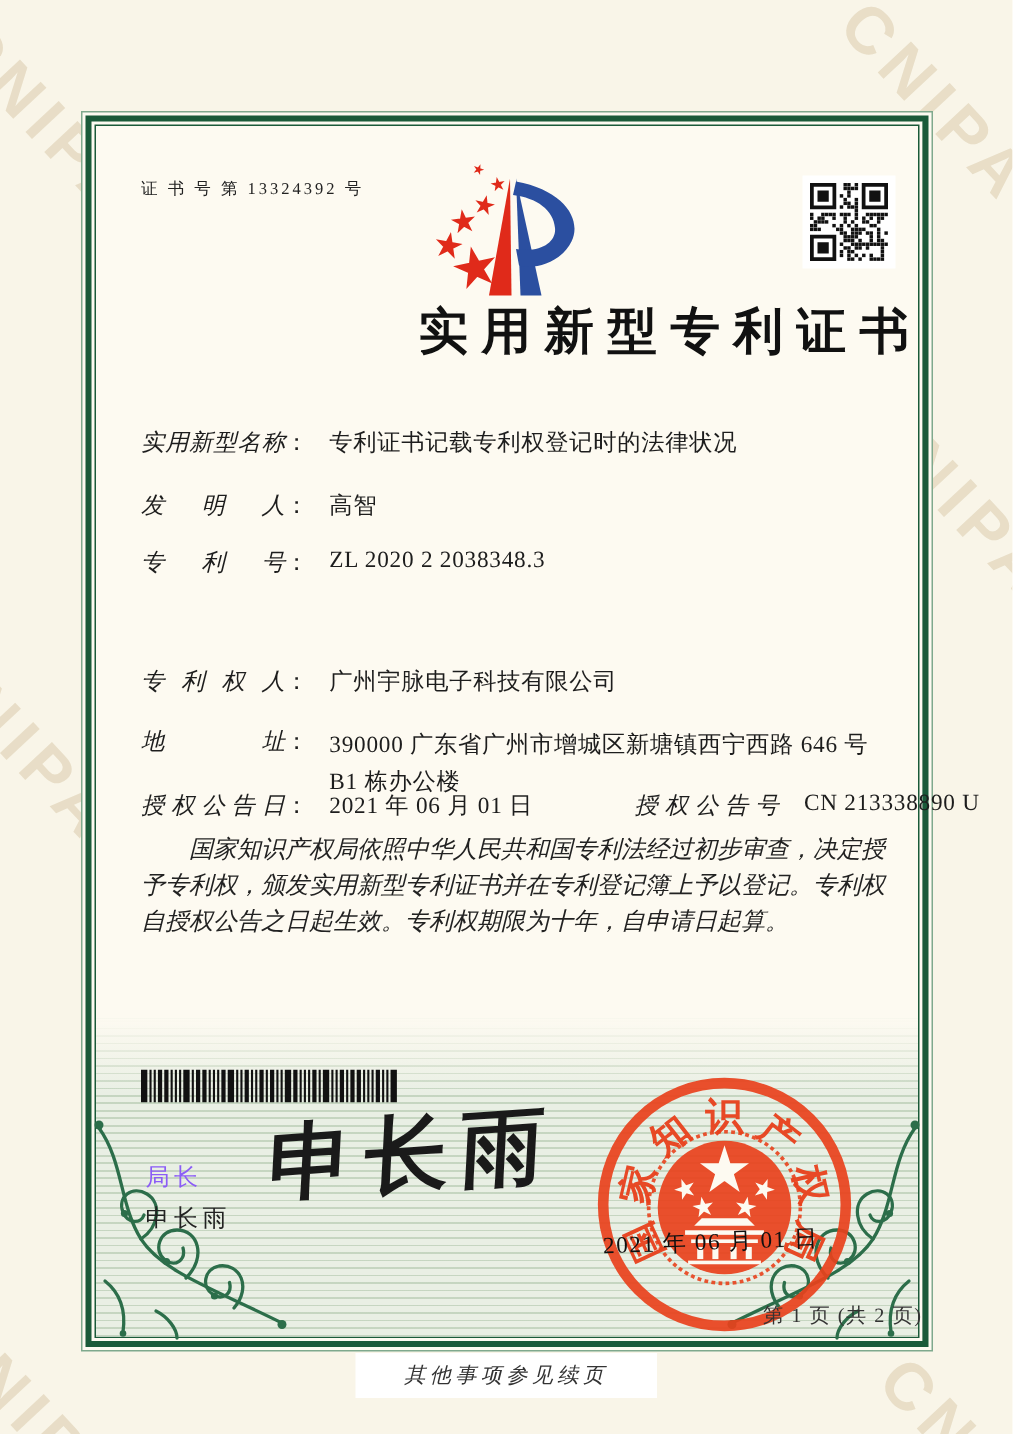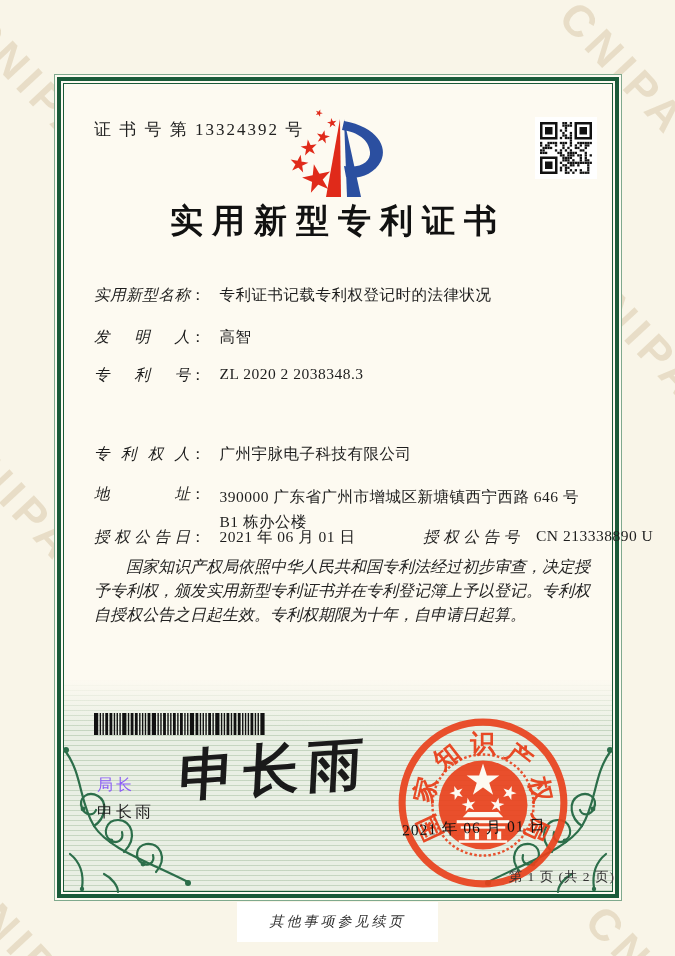--- a/index.html
+++ b/index.html
@@ -18,27 +18,27 @@
            background:#fdfaf1; border:4px solid #1a5a39;
            box-shadow:0 0 0 2px #fdfaf1, 0 0 0 3px #7fa98d,
                       inset 0 0 0 2px #fdfaf1, inset 0 0 0 3px #1a5a39; }
 
   .band { position:absolute; left:3px; right:3px; bottom:3px; height:212px;
           background-color:#e9efe4;
           background-image:repeating-linear-gradient(0deg, rgba(140,172,135,.38) 0, rgba(140,172,135,.38) 1px, transparent 1px, transparent 5px); }
   .band-fade { position:absolute; left:0; right:0; top:0; height:50px;
                background:linear-gradient(#fdfaf1, rgba(253,250,241,0)); }
 
-  .cert-no { position:absolute; left:33px; top:37px; font-size:17px; letter-spacing:2px; color:#222; }
+  .cert-no { position:absolute; left:33px; top:37px; font-size:11px; letter-spacing:2px; color:#222; }
 
   .logo { position:absolute; left:226px; top:26px; width:110px; height:92px; }
   .qr-box { position:absolute; left:474px; top:36px; width:62px; height:62px; background:#fff;
             display:flex; align-items:center; justify-content:center; }
 
-  .title { position:absolute; left:0; right:0; top:118px; text-align:center;
+  .title { position:absolute; left:0; right:0; top:118px; text-align:right;
            font-size:33px; font-weight:700; letter-spacing:9px; color:#111; white-space:nowrap; }
 
   .frow { position:absolute; left:33px; font-size:15.5px; color:#1d1d1d; white-space:nowrap; }
   .flabel { display:inline-block; width:96px; text-align:justify; text-align-last:justify; vertical-align:top;font-style:italic; }
   .fcolon { vertical-align:top; }
   .fvalue { margin-left:14px; vertical-align:top; letter-spacing:.5px; }
   .fvalue.wrap { display:inline-block; width:372px; line-height:25px; white-space:normal; }
   .flabel2 { position:absolute; left:329px; }
   .fvalue2 { position:absolute; left:442px; letter-spacing:.5px; }
 
@@ -59,21 +59,21 @@
   .seal-date { position:absolute; left:341px; top:737px; font-size:15.5px; letter-spacing:1px;
                color:#101010; transform:rotate(-2deg); white-space:nowrap; }
 
   .page-info { position:absolute; left:0; right:0; top:787px; text-align:right;
                font-size:13.5px; letter-spacing:1px; color:#333; }
 
   .orn { position:absolute; bottom:0; width:140px; height:160px; }
   .orn-left { left:-1px; }
   .orn-right { right:-1px; transform:scaleX(-1); }
 
-  .footer-note { position:absolute; left:237px; top:902px; width:201px; height:40px; background:#ffffff;
+  .footer-note { position:absolute; left:237px; top:902px; width:201px; height:30px; background:#ffffff;
                  display:flex; align-items:center; justify-content:center; font-size:14px;
                  letter-spacing:3px; color:#333; font-style:italic; }
 </style>
 </head>
 <body>
 
 <div class="page">
 
   <svg width="0" height="0" style="position:absolute" aria-hidden="true">
     <defs>

